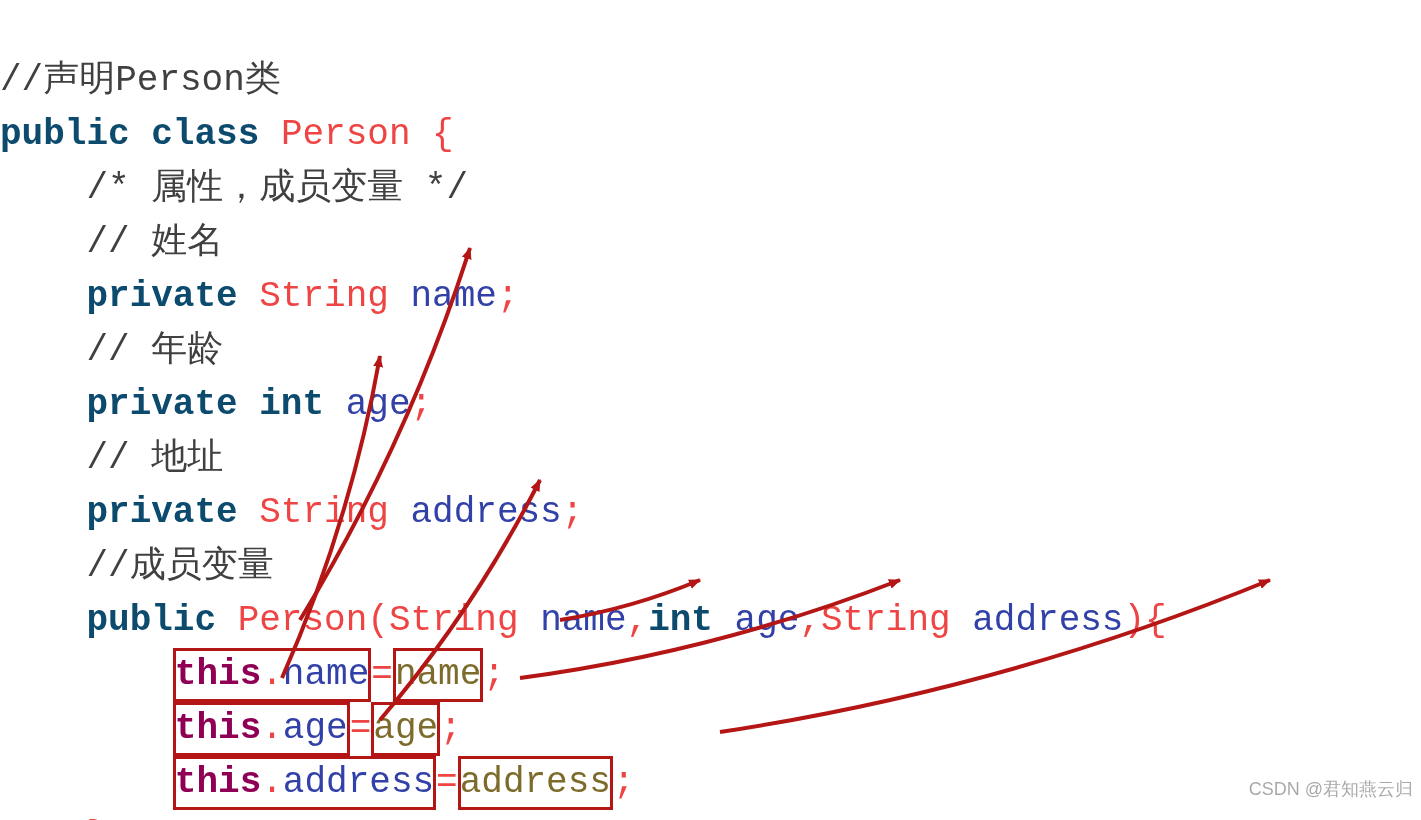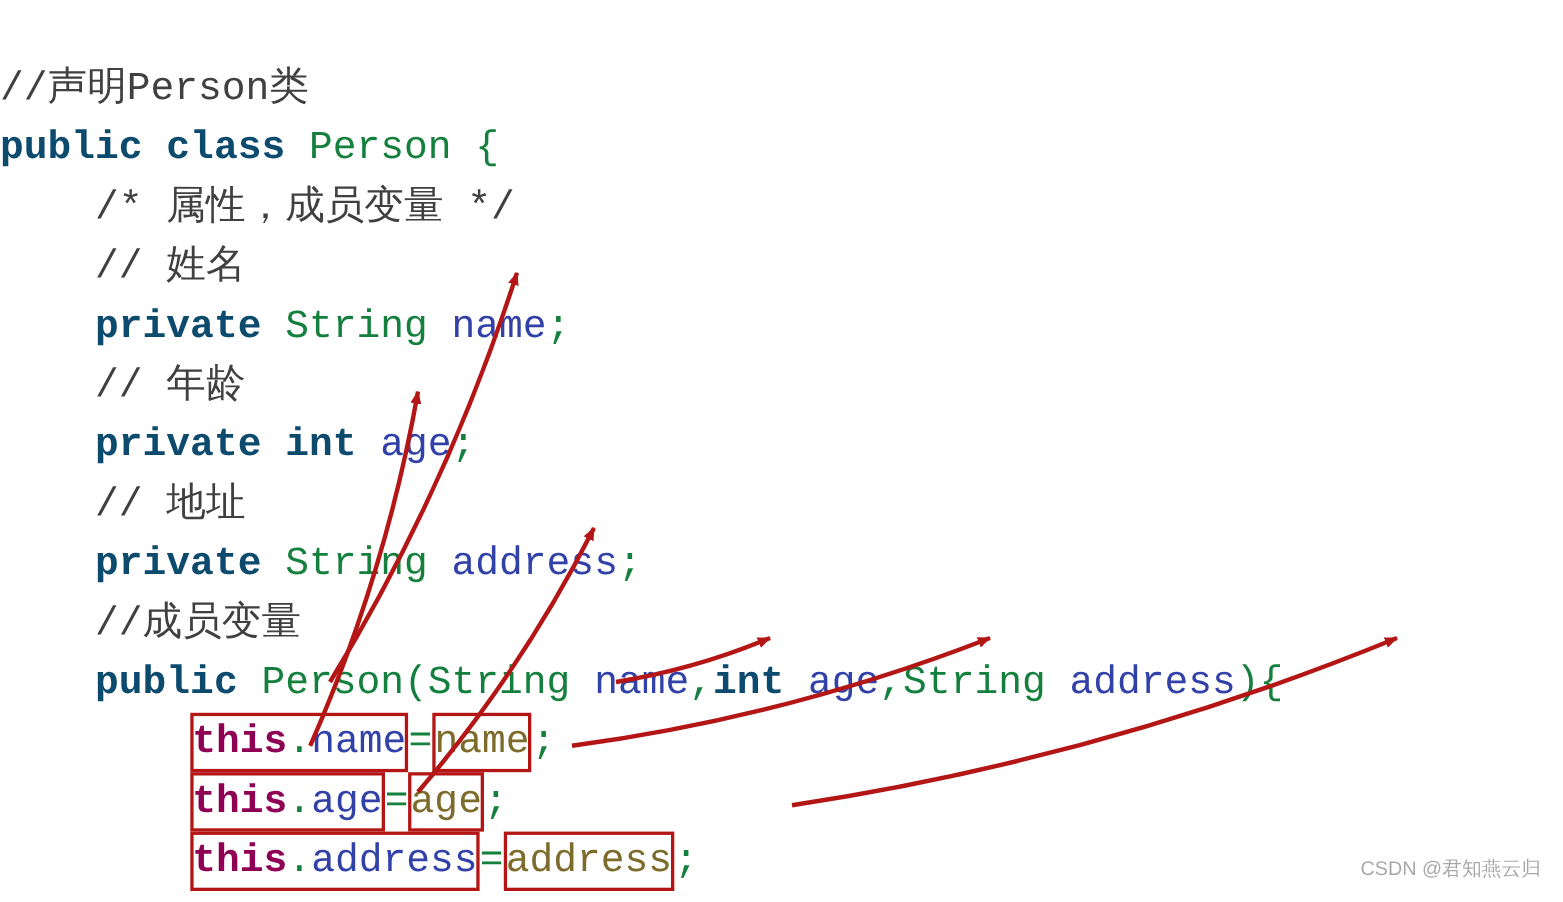--- a/index.html
+++ b/index.html
@@ -13,21 +13,21 @@
     line-height: 54px;
     overflow: hidden;
   }
   .code {
     position: relative;
     padding: 0;
     white-space: pre;
   }
   .kw      { color: #0c4a6e; font-weight: bold; }   
   .comment { color: #404040; }                      
-  .ident   { color: #15803d; }                      
+  .ident   { color: #ef4444; }                      
   .field   { color: #3141a8; }                      
   .thiskw  { color: #8f0055; font-weight: bold; }   
   .rhs     { color: #7c6b2a; }                      
 
   .box {
     outline: 3px solid #b41616;
     outline-offset: -3px;
     display: inline-block;
     padding: 0 2px;
     font-family: Liberation Mono, monospace;
@@ -37,21 +37,21 @@
     position: absolute;
     left: 0;
     top: 0;
     width: 1421px;
     height: 820px;
     pointer-events: none;
   }
 
   .watermark {
     position: absolute;
-    right: 20px;
+    right: 8px;
     bottom: 4px;
     font-family: sans-serif;
     font-size: 18px;
     color: rgba(0,0,0,0.35);
   }
 </style>
 </head>
 <body>
 
 <div class="code">

